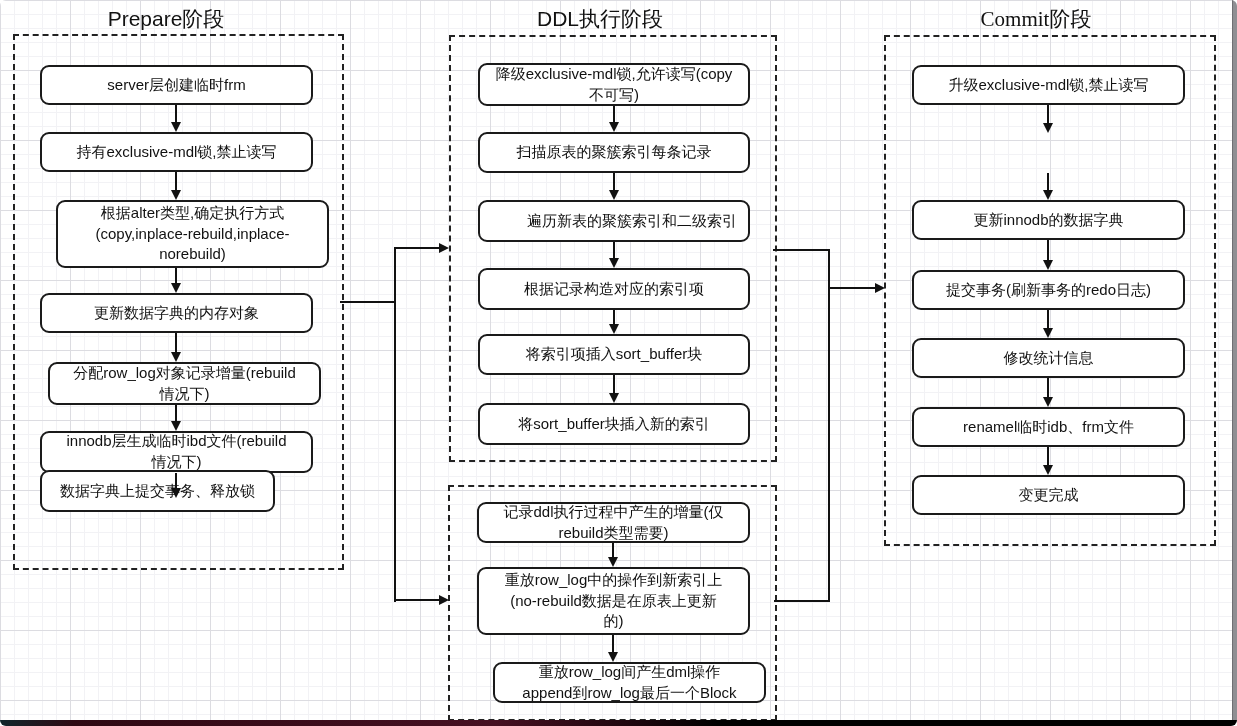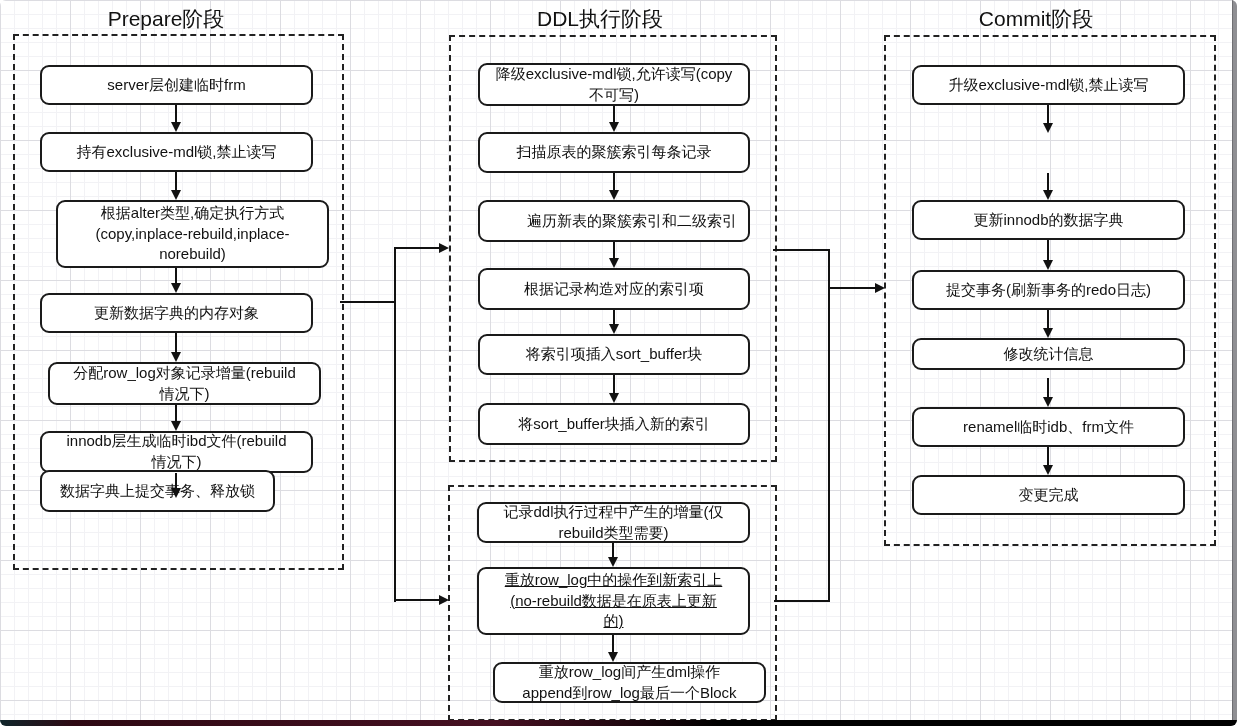--- a/index.html
+++ b/index.html
@@ -47,21 +47,21 @@
   .bottom-bar{position:absolute;left:0;top:720px;width:1237px;height:6px;
     background:linear-gradient(90deg,#10262b 0%,#2e0913 6%,#461022 40%,#1a050c 52%,#000 58%,#000 100%);}
 </style>
 </head>
 <body>
 
 <div class="canvas">
 
   <div class="phase-title" style="left:166px;">Prepare阶段</div>
   <div class="phase-title" style="left:600px;">DDL执行阶段</div>
-  <div class="phase-title" style="left:1036px;">Commit阶段</div>
+  <div class="phase-title" style="left:1036px;font-family:Liberation Serif, serif;">Commit阶段</div>
 
   <div class="container" style="left:13px;top:34px;width:327px;height:532px;"></div>
   <div class="container" style="left:449px;top:35px;width:324px;height:423px;"></div>
   <div class="container" style="left:448px;top:485px;width:325px;height:232px;"></div>
   <div class="container" style="left:884px;top:35px;width:328px;height:507px;"></div>
 
   <div class="node" style="left:40px;top:65px;width:273px;height:40px;">server层创建临时frm</div>
   <div class="node" style="left:40px;top:132px;width:273px;height:40px;">持有exclusive-mdl锁,禁止读写</div>
   <div class="node" style="left:40px;top:200px;width:273px;height:68px;margin-left:16px;">根据alter类型,确定执行方式
 (copy,inplace-rebuild,inplace-
@@ -89,33 +89,33 @@
   <div class="node" style="left:478px;top:403px;width:272px;height:42px;">将sort_buffer块插入新的索引</div>
 
   <div class="varrow" style="left:614px;top:106px;height:26px;"></div>
   <div class="varrow" style="left:614px;top:173px;height:27px;"></div>
   <div class="varrow" style="left:614px;top:242px;height:26px;"></div>
   <div class="varrow" style="left:614px;top:310px;height:24px;"></div>
   <div class="varrow" style="left:614px;top:375px;height:28px;"></div>
 
   <div class="node" style="left:477px;top:502px;width:273px;height:41px;">记录ddl执行过程中产生的增量(仅
 rebuild类型需要)</div>
-  <div class="node" style="left:477px;top:567px;width:273px;height:68px;text-decoration:underline;">重放row_log中的操作到新索引上
+  <div class="node" style="left:477px;top:567px;width:273px;height:68px;">重放row_log中的操作到新索引上
 (no-rebuild数据是在原表上更新
 的)</div>
   <div class="node" style="left:493px;top:662px;width:273px;height:41px;">重放row_log间产生dml操作
 append到row_log最后一个Block</div>
 
   <div class="varrow" style="left:613px;top:543px;height:24px;"></div>
   <div class="varrow" style="left:613px;top:635px;height:27px;"></div>
 
   <div class="node" style="left:912px;top:65px;width:273px;height:40px;">升级exclusive-mdl锁,禁止读写</div>
   <div class="node" style="left:912px;top:200px;width:273px;height:40px;">更新innodb的数据字典</div>
   <div class="node" style="left:912px;top:270px;width:273px;height:40px;">提交事务(刷新事务的redo日志)</div>
-  <div class="node" style="left:912px;top:338px;width:273px;height:32px;">修改统计信息</div>
+  <div class="node" style="left:912px;top:338px;width:273px;height:40px;">修改统计信息</div>
   <div class="node" style="left:912px;top:407px;width:273px;height:40px;">renamel临时idb、frm文件</div>
   <div class="node" style="left:912px;top:475px;width:273px;height:40px;">变更完成</div>
 
   <div class="varrow" style="left:1048px;top:105px;height:28px;"></div>
   <div class="varrow" style="left:1048px;top:173px;height:27px;"></div>
   <div class="varrow" style="left:1048px;top:240px;height:30px;"></div>
   <div class="varrow" style="left:1048px;top:310px;height:28px;"></div>
   <div class="varrow" style="left:1048px;top:378px;height:29px;"></div>
   <div class="varrow" style="left:1048px;top:447px;height:28px;"></div>
 

